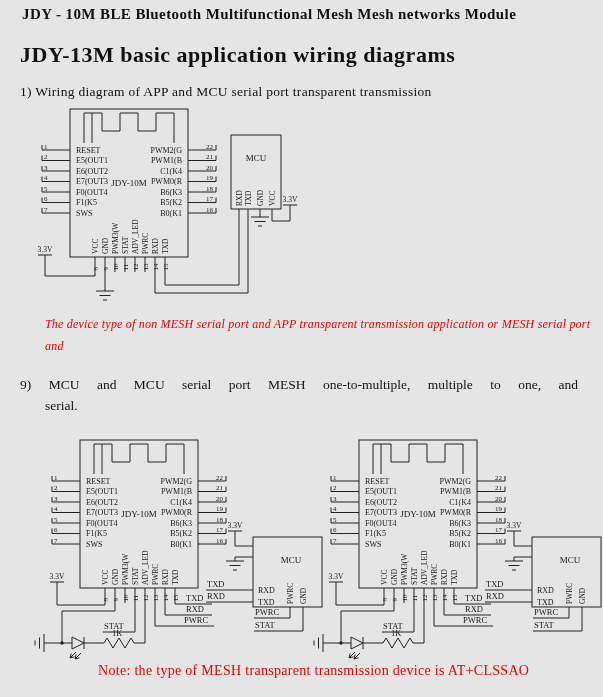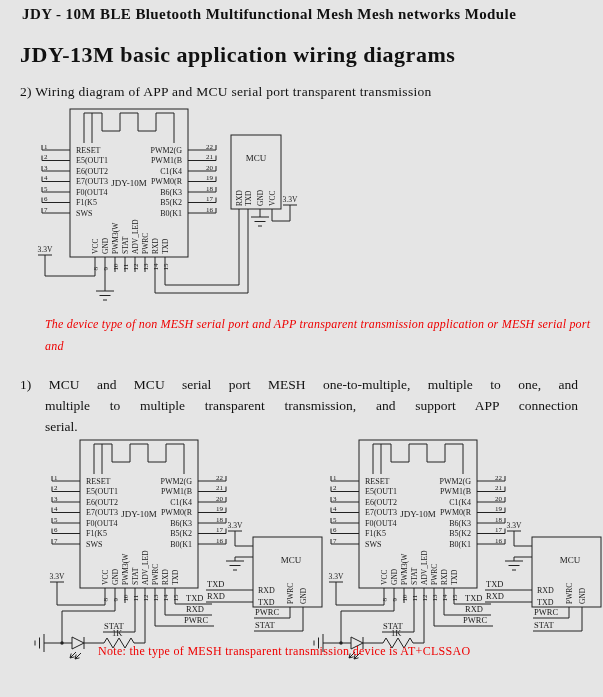--- a/index.html
+++ b/index.html
@@ -6,37 +6,37 @@
   .page{position:relative;width:603px;height:697px;background:#e5e5e5;overflow:hidden;
         font-family:"Liberation Serif","DejaVu Serif",serif;color:#111;}
   .hdr{position:absolute;left:22px;top:6px;font-size:15px;font-weight:bold;letter-spacing:.4px;}
   .h1{position:absolute;left:20px;top:42px;font-size:22px;font-weight:bold;letter-spacing:.5px;}
   .sec1{position:absolute;left:20px;top:84px;font-size:13.5px;letter-spacing:.3px;}
   .note1{position:absolute;left:45px;top:313px;font-size:12px;line-height:22px;letter-spacing:.2px;font-style:italic;}
   .sec2{position:absolute;left:20px;top:374px;font-size:13.5px;line-height:21px;}
   .sec2 .j{width:558px;text-align:justify;text-align-last:justify;}
   .sec2 .j2{width:533px;margin-left:25px;text-align:justify;text-align-last:justify;}
   .sec2 .l3{margin-left:25px;}
-  .note2{position:absolute;left:98px;top:644px;font-size:12px;letter-spacing:.3px;}
+  .note2{position:absolute;left:98px;top:663px;font-size:14px;letter-spacing:.3px;}
   .schem{position:absolute;left:0;}
   .schem line,.schem path,.schem rect{stroke:#222;stroke-width:1;fill:none;}
   .schem text{font-family:"Liberation Serif","DejaVu Serif",serif;fill:#191919;stroke:none;}
   .pl{font-size:8px;} .pn{font-size:7px;} .pv{font-size:7.5px;}
   .nm{font-size:9px;} .net{font-size:8.5px;} .v{font-size:7.5px;}
   .dot{fill:#222;stroke:none;}
   .d1{top:103px;} .d2{top:430px;}
 </style>
 </head>
 <body>
 
 <div class="page">
 
   <div class="hdr">JDY - 10M BLE Bluetooth Multifunctional Mesh Mesh networks Module</div>
   <div class="h1">JDY-13M basic application wiring diagrams</div>
-  <div class="sec1">2) Wiring diagram of APP and MCU serial port transparent transmission</div>
+  <div class="sec1">1) Wiring diagram of APP and MCU serial port transparent transmission</div>
 
   <svg class="schem" width="0" height="0" style="position:absolute" aria-hidden="true">
     <defs>
       <g id="jdy-module">
         <rect x="0" y="0" width="118" height="148"></rect>
         <path d="M14,34 V4 H32 V22 H50 V4 H68 V22 H86 V4 H104 V34 M22,4 V34"></path>
         <text class="nm" x="59" y="77" text-anchor="middle">JDY-10M</text>
 
         <g>
           <line x1="-28" y1="41" x2="0" y2="41"></line>
@@ -251,22 +251,21 @@
     <use href="#gnd-sym" x="260" y="114"></use>
     <path d="M272,106 V118 H290 V102"></path>
     <use href="#pwr-sym" x="290" y="102"></use>
   </svg>
 
   <div class="note1" style="color:#ee0000">
     <div>The device type of non MESH serial port and APP transparent transmission application or MESH serial port and</div>
   </div>
 
   <div class="sec2">
-    <div class="j">1) MCU and MCU serial port MESH one-to-multiple, multiple to one, and</div>
-    <div class="j2">multiple to multiple transparent transmission, and support APP connection</div>
+    <div class="j">9) MCU and MCU serial port MESH one-to-multiple, multiple to one, and</div>
     <div class="l3">serial.</div>
   </div>
 
   <svg class="schem d2" width="603" height="232" viewBox="0 0 603 232">
     <use href="#circuit2" x="0" y="0"></use>
     <use href="#circuit2" x="279" y="0"></use>
   </svg>
 
   <div class="note2" style="color:#ee0000">Note: the type of MESH transparent transmission device is AT+CLSSAO</div>
 

